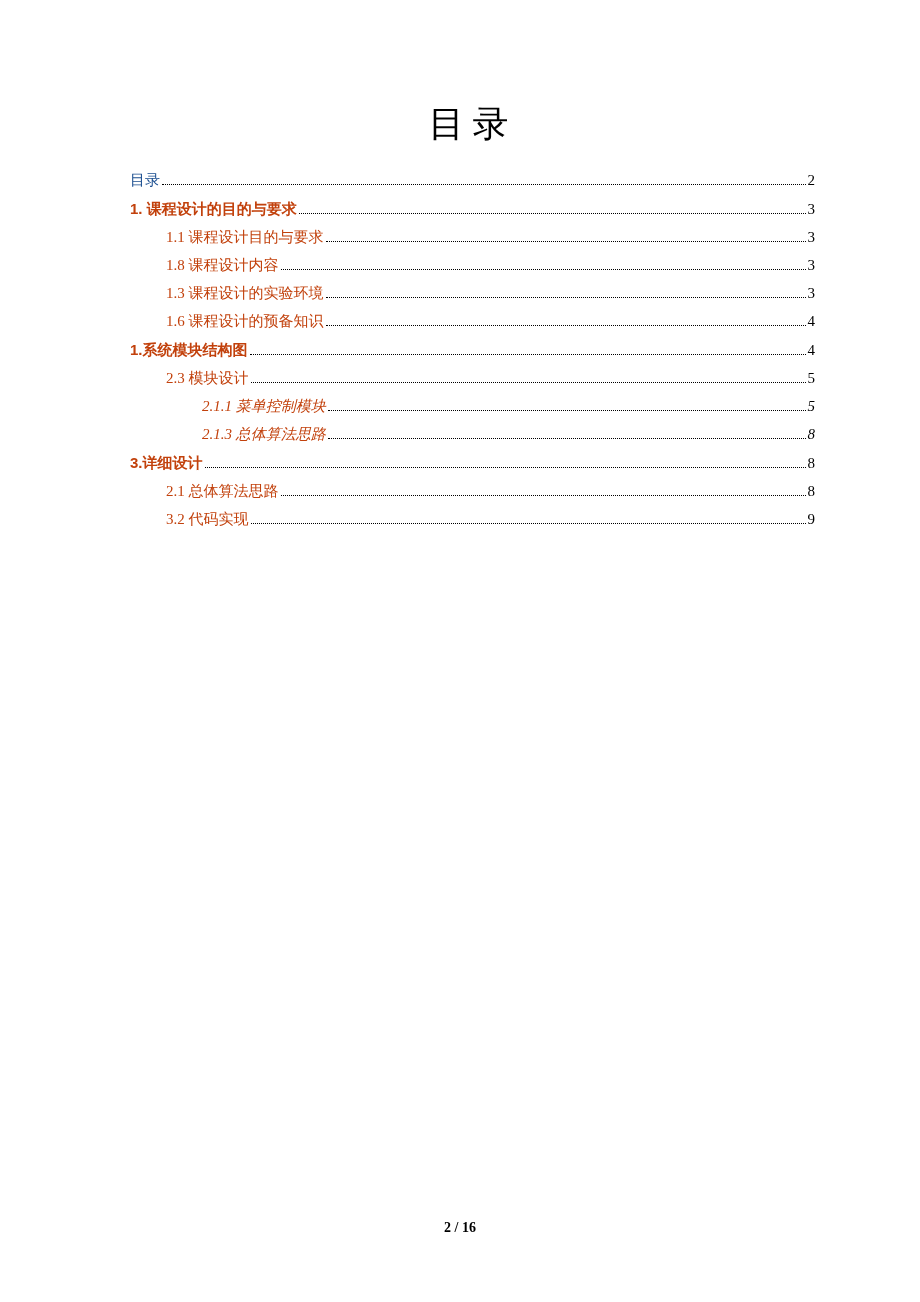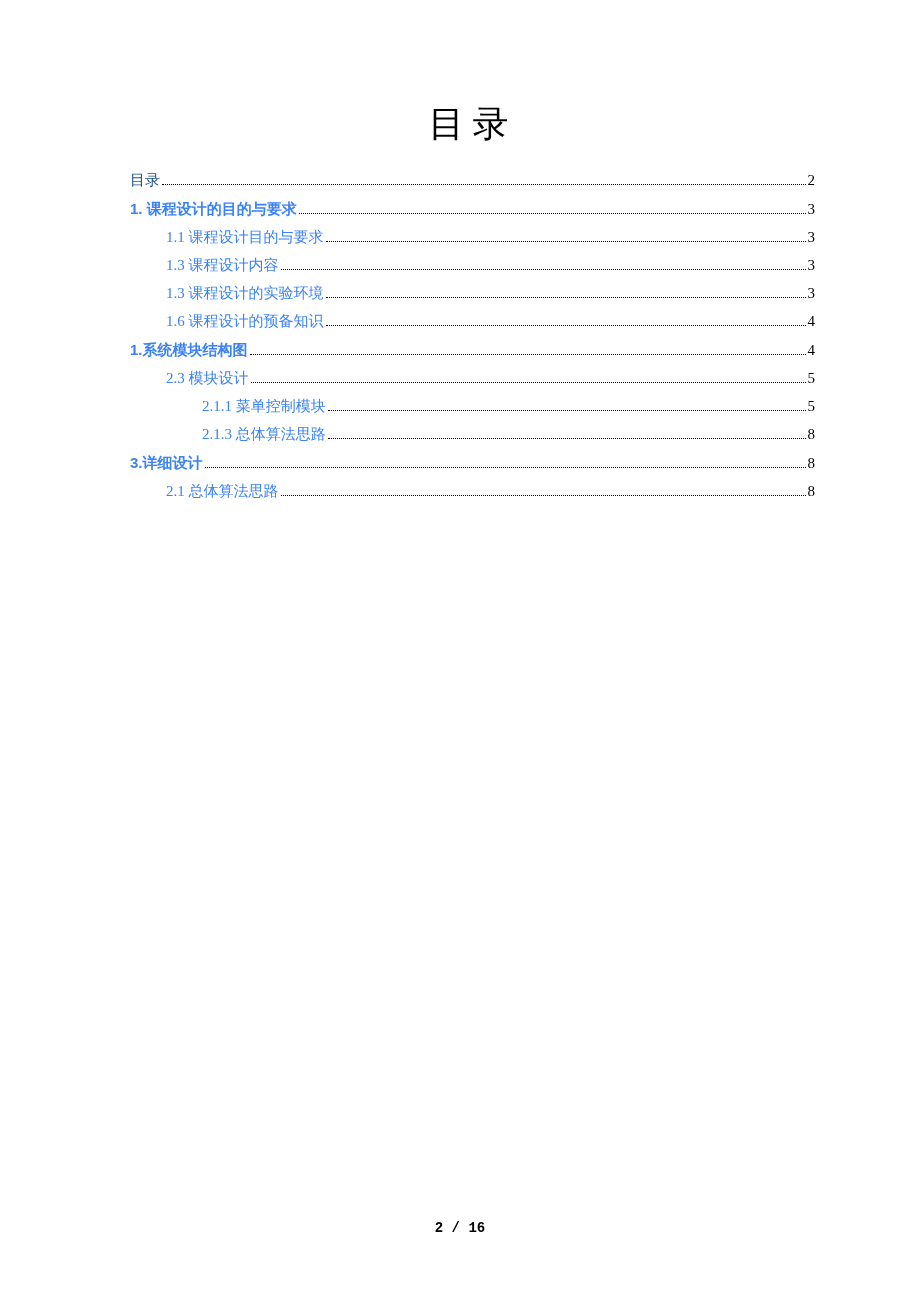--- a/index.html
+++ b/index.html
@@ -27,24 +27,24 @@
     }
     .toc-entry {
       display: flex;
       align-items: baseline;
       font-size: 15px;
       line-height: 1.8;
       margin-bottom: 1px;
     }
     .toc-indent-0 { padding-left: 0; }
     .toc-indent-1 { padding-left: 36px; text-align: center; }
-    .toc-indent-2 { padding-left: 72px; }
+    .toc-indent-2 { padding-left: 72px; font-style: italic; }
     .entry-label {
       white-space: nowrap;
-      color: #3b82f6;
+      color: #c2410c;
     }
     .entry-label.bold {
       font-weight: bold;
       font-family: "SimHei", "黑体", "SimSun", sans-serif;
     }
     .entry-label.link {
       color: #1a4d8f;
     }
     .dots {
       flex: 1;
@@ -57,21 +57,21 @@
       color: #000;
     }
     .footer {
       position: absolute;
       bottom: 66px;
       left: 0;
       right: 0;
       text-align: center;
       font-size: 14px;
       font-weight: bold;
-      font-family: Liberation Mono, monospace;
+      font-family: Liberation Serif, serif;
     }
   </style>
 </head>
 <body>
 
 <div class="page">
   <h1 class="title">目录</h1>
   <div class="toc">
       <div class="toc-entry toc-indent-0">
         <span class="entry-label link">目录</span>
@@ -82,21 +82,21 @@
         <span class="entry-label bold">1.  课程设计的目的与要求</span>
         <span class="dots"></span>
         <span class="entry-page">3</span>
       </div>
       <div class="toc-entry toc-indent-1">
         <span class="entry-label">1.1 课程设计目的与要求</span>
         <span class="dots"></span>
         <span class="entry-page">3</span>
       </div>
       <div class="toc-entry toc-indent-1">
-        <span class="entry-label">1.3 课程设计内容</span>
+        <span class="entry-label">1.8 课程设计内容</span>
         <span class="dots"></span>
         <span class="entry-page">3</span>
       </div>
       <div class="toc-entry toc-indent-1">
         <span class="entry-label">1.3 课程设计的实验环境</span>
         <span class="dots"></span>
         <span class="entry-page">3</span>
       </div>
       <div class="toc-entry toc-indent-1">
         <span class="entry-label">1.6 课程设计的预备知识</span>
@@ -126,15 +126,20 @@
       <div class="toc-entry toc-indent-0">
         <span class="entry-label bold">3.详细设计</span>
         <span class="dots"></span>
         <span class="entry-page">8</span>
       </div>
       <div class="toc-entry toc-indent-1">
         <span class="entry-label">2.1 总体算法思路</span>
         <span class="dots"></span>
         <span class="entry-page">8</span>
       </div>
+      <div class="toc-entry toc-indent-1">
+        <span class="entry-label">3.2 代码实现</span>
+        <span class="dots"></span>
+        <span class="entry-page">9</span>
+      </div>
     </div>
 </div>
 <div class="footer">2 / 16</div>
 
 </body></html>

